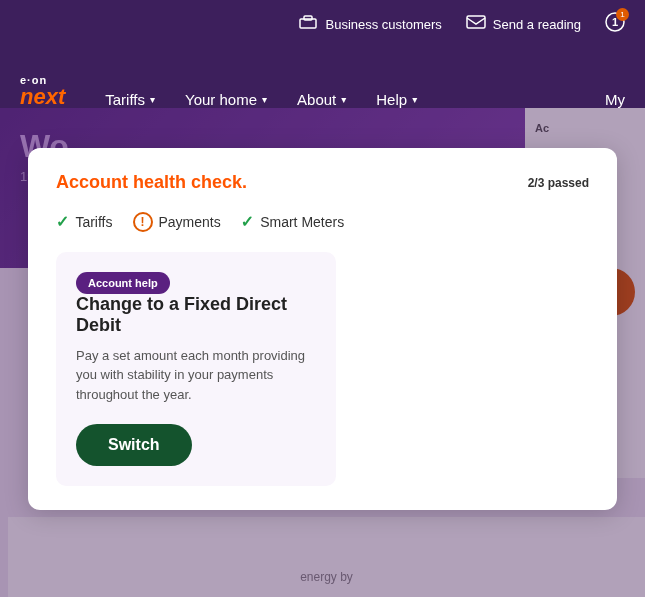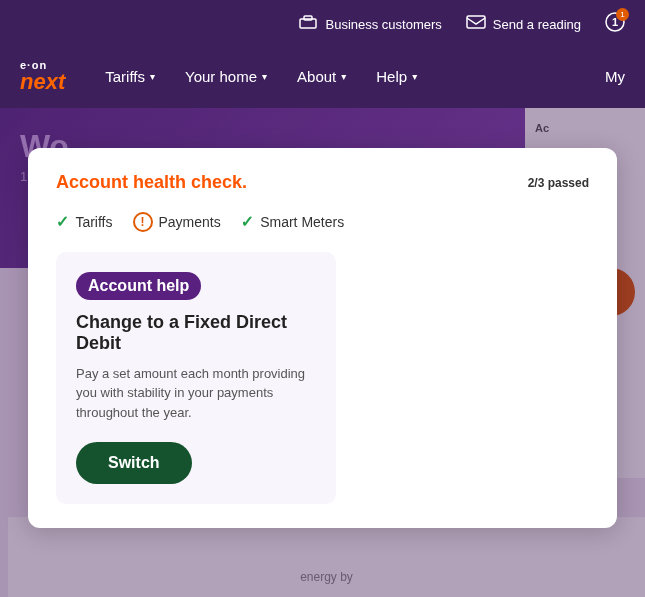--- a/index.html
+++ b/index.html
@@ -36,21 +36,21 @@
       display: inline-flex;
       align-items: center;
       justify-content: center;
     }
 
     
     .nav-bar {
       background: #3d1f5c;
       height: 64px;
       display: flex;
-      align-items: center;
+      align-items: flex-end;
       padding: 0 20px;
       gap: 30px;
     }
     .logo {
       display: flex;
       flex-direction: column;
       margin-right: 10px;
     }
     .logo-eon {
       font-size: 11px;
@@ -177,26 +177,25 @@
     
     .card {
       background: #f9f5fc;
       border-radius: 10px;
       padding: 20px;
       max-width: 280px;
     }
     .card-badge {
       background: #5a2080;
       color: white;
-      font-size: 16px;
+      font-size: 11px;
       font-weight: bold;
       padding: 5px 12px;
       border-radius: 20px;
       display: inline-block;
-      margin-bottom: 12px;
     }
     .card-title {
       font-size: 18px;
       font-weight: 900;
       color: #222;
       margin-bottom: 10px;
     }
     .card-desc {
       font-size: 13px;
       color: #555;

